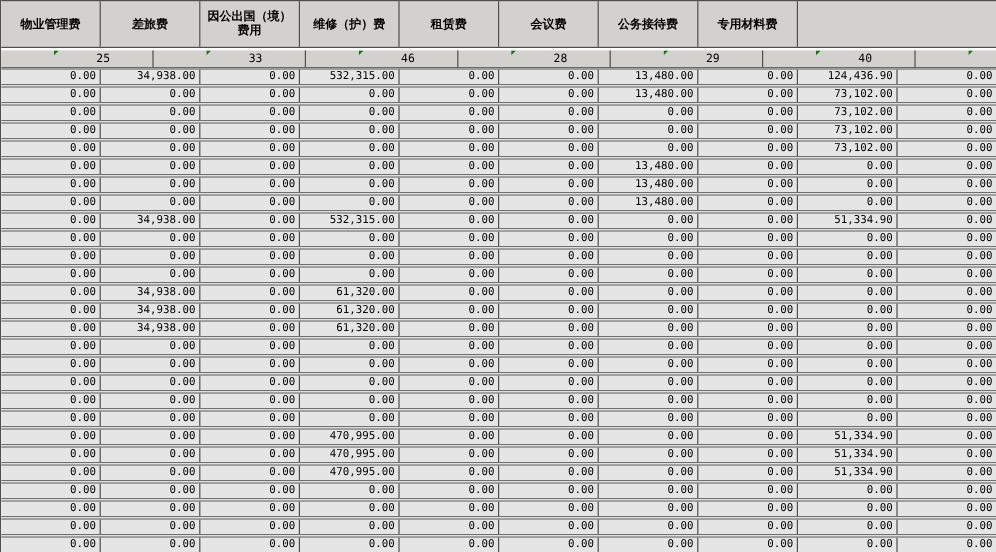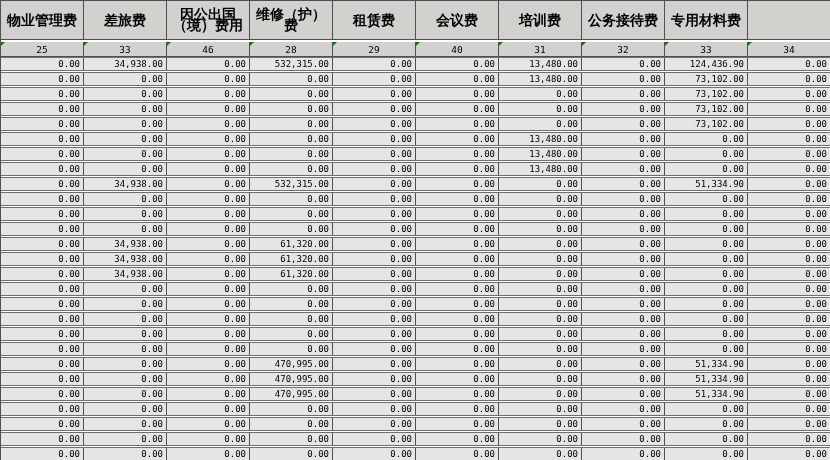--- a/index.html
+++ b/index.html
@@ -23,21 +23,21 @@
     border-bottom: 1px solid #4f4f4f;
   }
   .hdr-cell {
     width: 83px;
     flex: 0 0 83px;
     border-right: 1px solid #4f4f4f;
     display: flex;
     align-items: center;
     justify-content: center;
     text-align: center;
-    font-size: 14px;
+    font-size: 10px;
     line-height: 11px;
     font-weight: bold;
     color: #000000;
     padding: 0 2px;
     overflow: hidden;
   }
 
   .hdr-gap { height: 2px; background: #ffffff; }
 
   .idx-row {
@@ -51,20 +51,21 @@
     width: 83px;
     flex: 0 0 83px;
     border-right: 1px solid #4f4f4f;
     display: flex;
     align-items: center;
     justify-content: center;
     font-family: "DejaVu Sans Mono", monospace;
     font-size: 9.5px;
     color: #000000;
     overflow: hidden;
+    margin-left: 44px;
   }
   .tri {
     position: absolute;
     top: 0;
     left: 0;
     width: 0;
     height: 0;
     border-top: 4px solid #0a7a0a;
     border-right: 4px solid transparent;
   }
@@ -97,21 +98,20 @@
 <body>
 
 <div class="sheet">
   <div class="hdr-row">
       <div class="hdr-cell">物业管理费</div>
       <div class="hdr-cell">差旅费</div>
       <div class="hdr-cell">因公出国（境）费用</div>
       <div class="hdr-cell">维修（护）费</div>
       <div class="hdr-cell">租赁费</div>
       <div class="hdr-cell">会议费</div>
-      <div class="hdr-cell">培训费</div>
       <div class="hdr-cell">公务接待费</div>
       <div class="hdr-cell">专用材料费</div>
     </div>
   <div class="hdr-gap"></div>
   <div class="idx-row">
       <div class="idx-cell">
         <div class="tri"></div>
         <span>25</span>
       </div>
       <div class="idx-cell">

